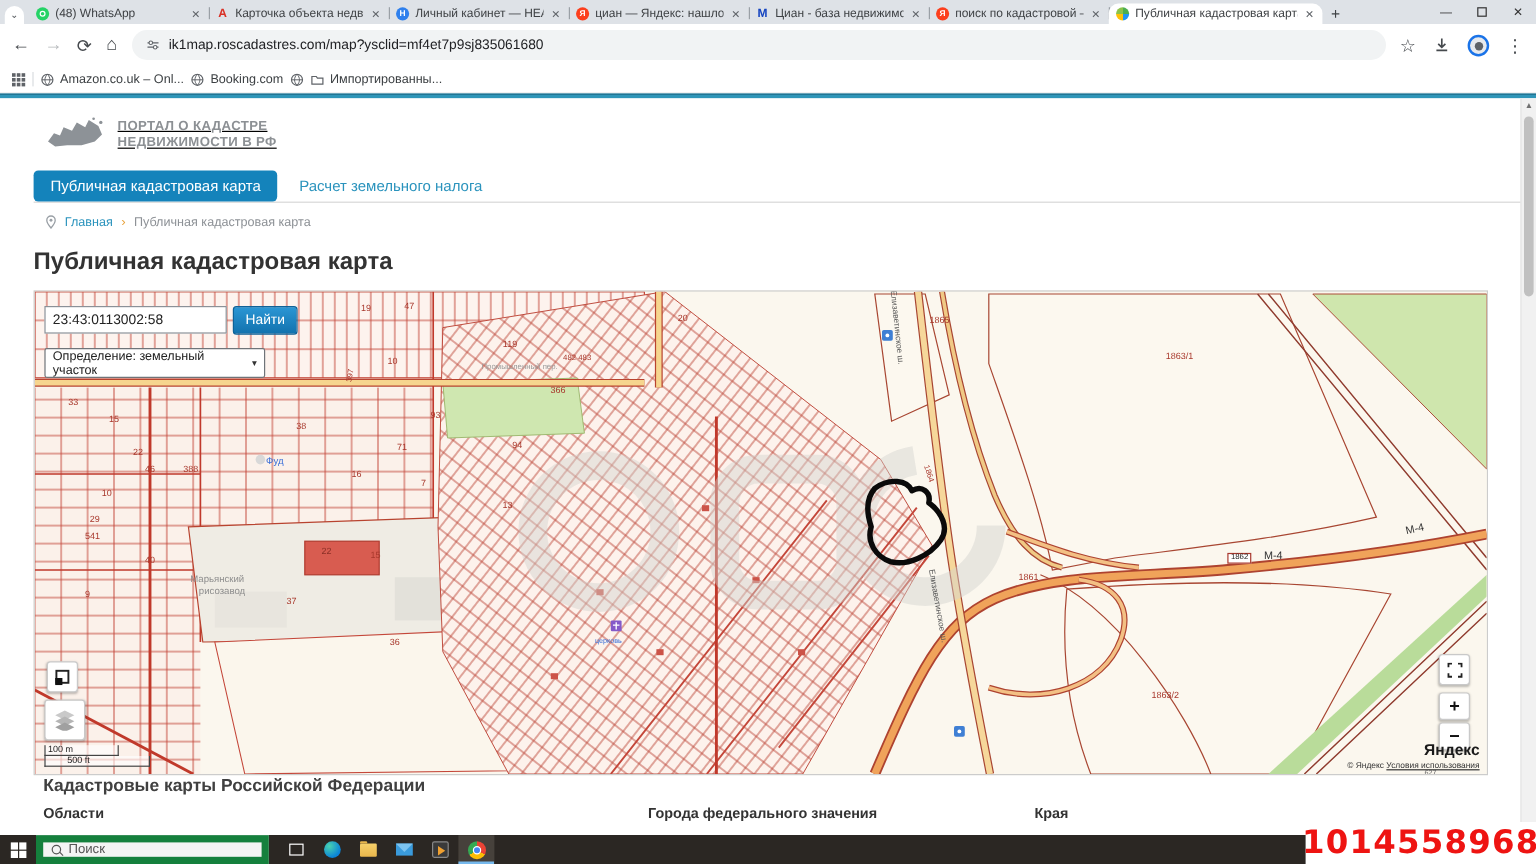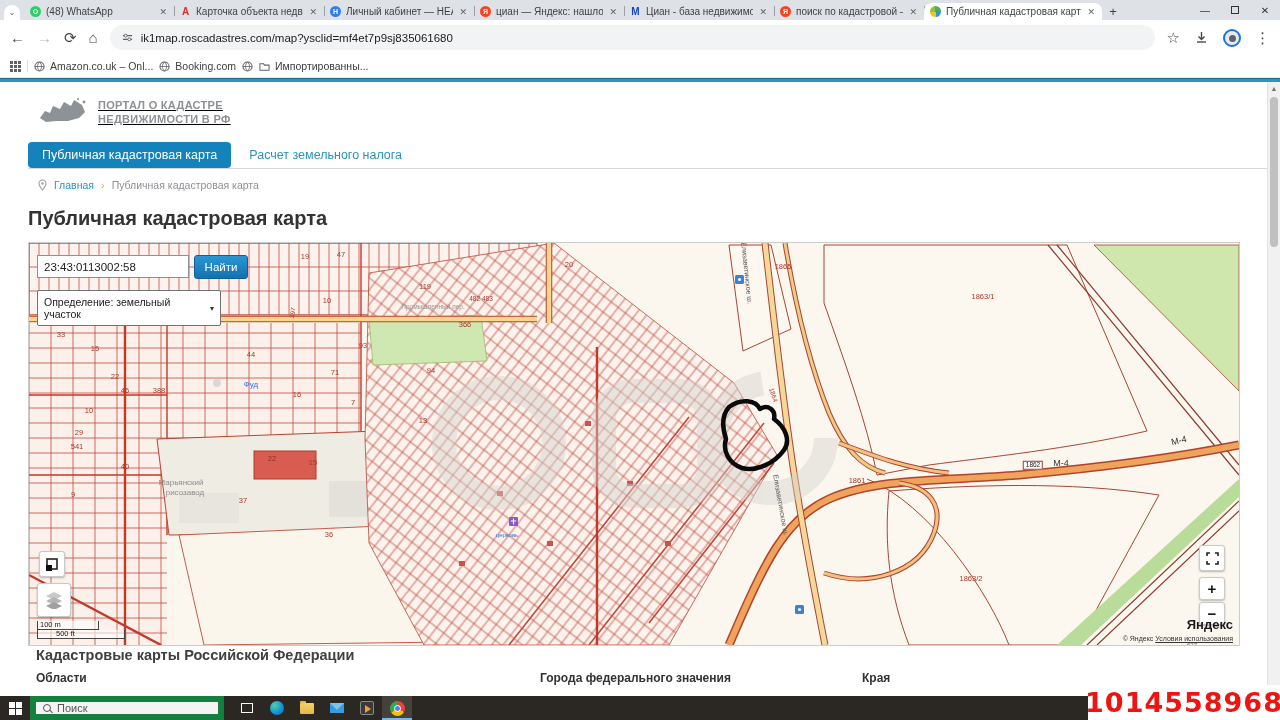--- a/index.html
+++ b/index.html
@@ -62,21 +62,21 @@
   h1.ptitle { margin:16px 0 12px 28px; font-size:20px; font-weight:600; color:#333; }
 
   
   .mapwrap { position:relative; margin-left:28px; width:1212px; height:404px; border:1px solid #ccc; background:#fbf7ee; overflow:hidden; }
   .mapwrap svg.mapbg { position:absolute; left:0; top:0; }
   .mlab { position:absolute; font-size:7.5px; line-height:1; white-space:nowrap; pointer-events:none; }
   .mlab-box { background:#fff; border:1px solid #a8382c; padding:0 2px; }
   .msearch { position:absolute; left:8px; top:12px; display:flex; gap:5px; }
   .msearch input { width:152px; height:23px; border:1px solid #8b9198; font-size:11.5px; padding:0 6px; font-family:inherit; color:#222; background:#fff; }
   .msearch button { width:54px; height:24px; background:linear-gradient(#2b96d4,#1272ae); border:1px solid #0f6298; border-radius:3px; color:#fff; font-size:11.5px; font-family:inherit; }
-  .mtype { position:absolute; left:8px; top:47px; width:184px; height:36px; background:#fff; border:1px solid #6f7479; border-radius:2px; font-size:10.5px; color:#222; display:flex; align-items:center; justify-content:space-between; padding:0 6px; }
+  .mtype { position:absolute; left:8px; top:47px; width:184px; height:25px; background:#fff; border:1px solid #6f7479; border-radius:2px; font-size:10.5px; color:#222; display:flex; align-items:center; justify-content:space-between; padding:0 6px; }
   .mtype .chv { font-size:8px; color:#333; }
   .mbtn { position:absolute; background:#fff; border:1px solid #c9c9c9; border-radius:3px; box-shadow:0 1px 2px rgba(0,0,0,.25); display:flex; align-items:center; justify-content:center; }
   .b-measure { left:10px; top:308px; width:26px; height:26px; }
   .b-layers { left:8px; top:340px; width:34px; height:34px; }
   .b-fs { right:14px; top:302px; width:26px; height:26px; }
   .b-zin { right:14px; top:334px; width:26px; height:23px; font-size:15px; font-weight:bold; color:#111; }
   .b-zout { right:14px; top:359px; width:26px; height:23px; font-size:15px; font-weight:bold; color:#111; }
   .scalebar { position:absolute; left:8px; top:378px; font-size:7.5px; color:#222; }
   .scalebar .s1 { width:62px; border:1px solid #444; border-top:none; background:rgba(255,255,255,.6); padding:0 2px; height:9px; line-height:8px; }
   .scalebar .s2 { width:88px; border:1px solid #444; border-top:none; background:rgba(255,255,255,.6); padding:0 18px; height:9px; line-height:8px; }
@@ -361,41 +361,41 @@
     <div style="position:absolute;left:0;top:0;width:100%;height:100%;">
         <span class="mlab" style="left: 540px; top: 22px; color: rgb(168, 56, 44); transform: translate(-50%, -50%);">20</span>
         <span class="mlab" style="left: 276px; top: 14px; color: rgb(168, 56, 44); transform: translate(-50%, -50%);">19</span>
         <span class="mlab" style="left: 312px; top: 12px; color: rgb(168, 56, 44); transform: translate(-50%, -50%);">47</span>
         <span class="mlab" style="left: 396px; top: 44px; color: rgb(168, 56, 44); transform: translate(-50%, -50%);">119</span>
         <span class="mlab" style="left: 298px; top: 58px; color: rgb(168, 56, 44); transform: translate(-50%, -50%);">10</span>
         <span class="mlab" style="left: 264px; top: 70px; color: rgb(168, 56, 44); font-size: 6.5px; transform: translate(-50%, -50%) rotate(-80deg);">397</span>
         <span class="mlab" style="left: 436px; top: 82px; color: rgb(168, 56, 44); transform: translate(-50%, -50%);">366</span>
         <span class="mlab" style="left: 452px; top: 56px; color: rgb(168, 56, 44); font-size: 6.5px; transform: translate(-50%, -50%);">482 483</span>
         <span class="mlab" style="left: 334px; top: 103px; color: rgb(168, 56, 44); transform: translate(-50%, -50%);">93</span>
-        <span class="mlab" style="left: 222px; top: 112px; color: rgb(168, 56, 44); transform: translate(-50%, -50%);">44</span>
+        <span class="mlab" style="left: 222px; top: 112px; color: rgb(168, 56, 44); transform: translate(-50%, -50%);">38</span>
         <span class="mlab" style="left: 402px; top: 128px; color: rgb(168, 56, 44); transform: translate(-50%, -50%);">94</span>
         <span class="mlab" style="left: 306px; top: 130px; color: rgb(168, 56, 44); transform: translate(-50%, -50%);">71</span>
         <span class="mlab" style="left: 130px; top: 148px; color: rgb(168, 56, 44); transform: translate(-50%, -50%);">388</span>
         <span class="mlab" style="left: 268px; top: 152px; color: rgb(168, 56, 44); transform: translate(-50%, -50%);">16</span>
         <span class="mlab" style="left: 324px; top: 160px; color: rgb(168, 56, 44); transform: translate(-50%, -50%);">7</span>
         <span class="mlab" style="left: 394px; top: 178px; color: rgb(168, 56, 44); transform: translate(-50%, -50%);">13</span>
         <span class="mlab" style="left: 284px; top: 220px; color: rgb(168, 56, 44); transform: translate(-50%, -50%);">15</span>
         <span class="mlab" style="left: 243px; top: 216px; color: rgb(138, 47, 38); transform: translate(-50%, -50%);">22</span>
         <span class="mlab" style="left: 214px; top: 258px; color: rgb(168, 56, 44); transform: translate(-50%, -50%);">37</span>
         <span class="mlab" style="left: 300px; top: 292px; color: rgb(168, 56, 44); transform: translate(-50%, -50%);">36</span>
         <span class="mlab" style="left: 32px; top: 92px; color: rgb(168, 56, 44); transform: translate(-50%, -50%);">33</span>
         <span class="mlab" style="left: 66px; top: 106px; color: rgb(168, 56, 44); transform: translate(-50%, -50%);">15</span>
         <span class="mlab" style="left: 86px; top: 134px; color: rgb(168, 56, 44); transform: translate(-50%, -50%);">22</span>
         <span class="mlab" style="left: 96px; top: 148px; color: rgb(168, 56, 44); transform: translate(-50%, -50%);">46</span>
         <span class="mlab" style="left: 60px; top: 168px; color: rgb(168, 56, 44); transform: translate(-50%, -50%);">10</span>
         <span class="mlab" style="left: 50px; top: 190px; color: rgb(168, 56, 44); transform: translate(-50%, -50%);">29</span>
         <span class="mlab" style="left: 48px; top: 204px; color: rgb(168, 56, 44); transform: translate(-50%, -50%);">541</span>
         <span class="mlab" style="left: 96px; top: 224px; color: rgb(168, 56, 44); transform: translate(-50%, -50%);">40</span>
         <span class="mlab" style="left: 44px; top: 252px; color: rgb(168, 56, 44); transform: translate(-50%, -50%);">9</span>
-        <span class="mlab" style="left: 200px; top: 142px; color: rgb(58, 111, 216); font-size: 8px; transform: translate(-50%, -50%); margin-left: 22px;">Фуд</span>
+        <span class="mlab" style="left: 200px; top: 142px; color: rgb(58, 111, 216); font-size: 8px; transform: translate(-50%, -50%);">Фуд</span>
         <span class="mlab" style="left: 152px; top: 240px; color: rgb(142, 142, 142); font-size: 8px; transform: translate(-50%, -50%);">Марьянский</span>
         <span class="mlab" style="left: 156px; top: 250px; color: rgb(142, 142, 142); font-size: 8px; transform: translate(-50%, -50%);">рисозавод</span>
         <span class="mlab" style="left: 478px; top: 292px; color: rgb(58, 111, 216); font-size: 6px; transform: translate(-50%, -50%);">церковь</span>
         <span class="mlab" style="left: 404px; top: 64px; color: rgb(153, 153, 153); font-size: 6.5px; transform: translate(-50%, -50%);">Промышленный пер.</span>
         <span class="mlab" style="left: 754px; top: 24px; color: rgb(168, 56, 44); transform: translate(-50%, -50%);">1865</span>
         <span class="mlab" style="left: 954px; top: 54px; color: rgb(168, 56, 44); transform: translate(-50%, -50%);">1863/1</span>
         <span class="mlab" style="left: 828px; top: 238px; color: rgb(168, 56, 44); transform: translate(-50%, -50%);">1861</span>
         <span class="mlab" style="left: 942px; top: 336px; color: rgb(168, 56, 44); transform: translate(-50%, -50%);">1863/2</span>
         <span class="mlab" style="left: 744px; top: 152px; color: rgb(168, 56, 44); font-size: 6.5px; transform: translate(-50%, -50%) rotate(72deg);">1864</span>
         <span class="mlab" style="left: 752px; top: 262px; color: rgb(85, 85, 85); font-size: 7px; transform: translate(-50%, -50%) rotate(80deg);">Елизаветинское ш.</span>

